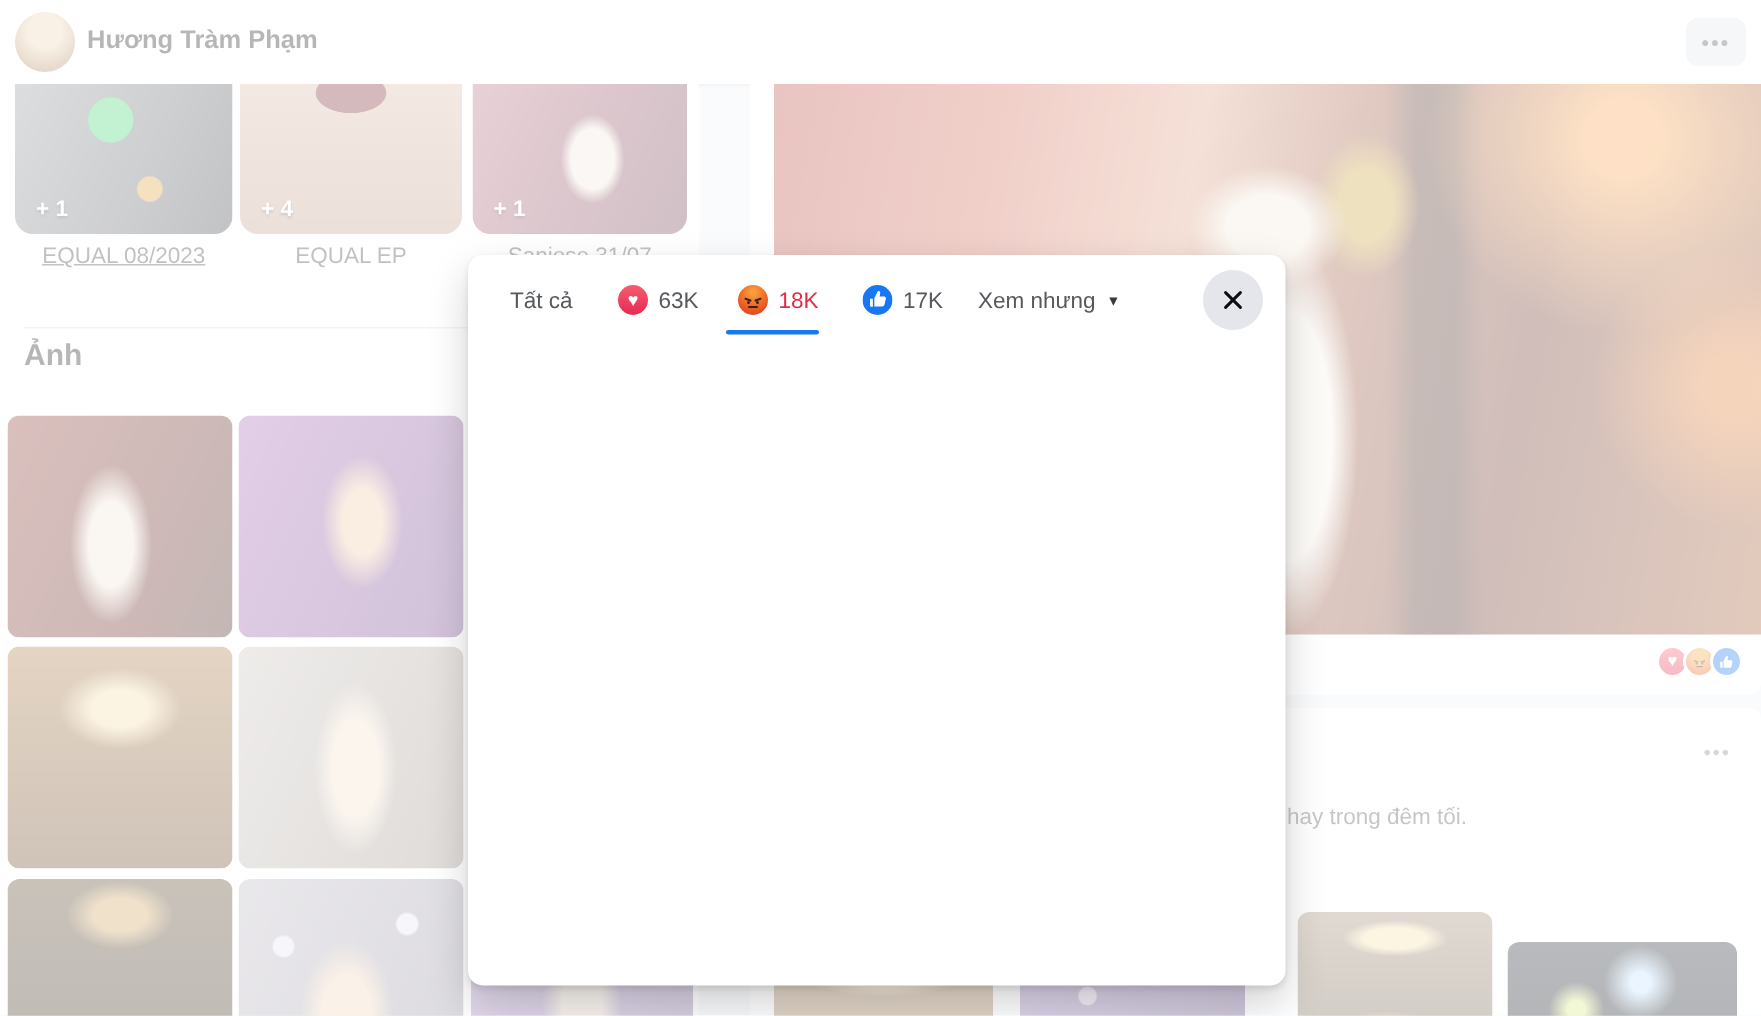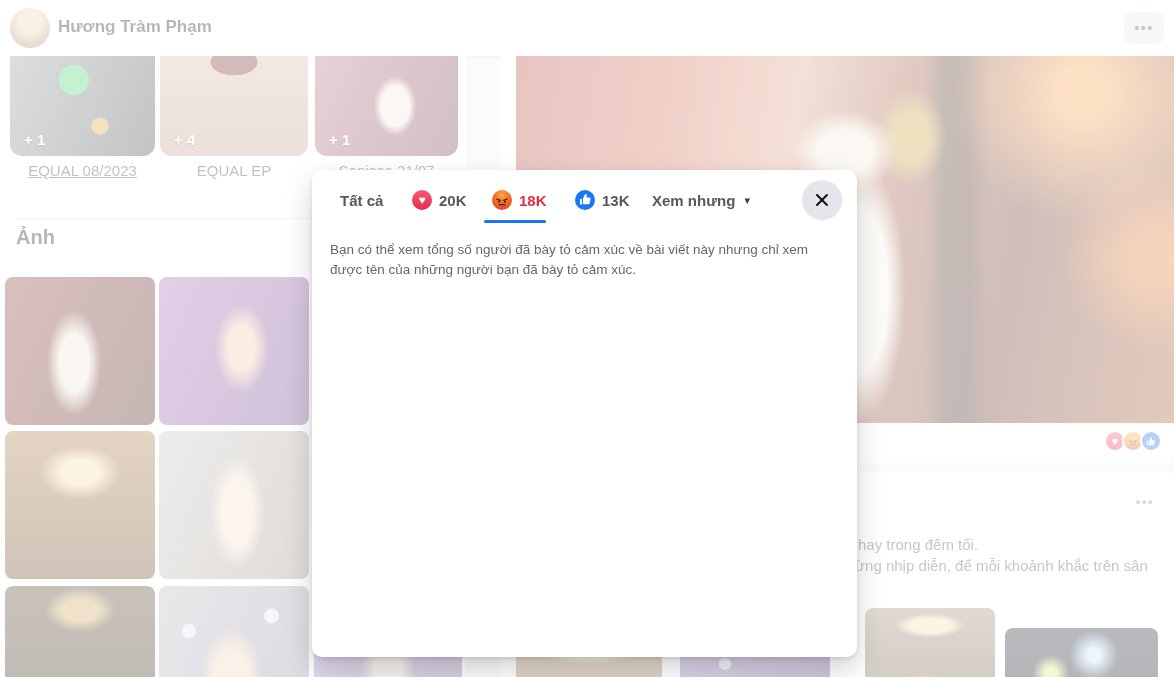--- a/index.html
+++ b/index.html
@@ -95,21 +95,21 @@
       radial-gradient(circle at 58% 45%,#bfe0ff 0 7%,rgba(191,224,255,0) 26%),
       radial-gradient(circle at 30% 75%,#d9e87a 0 5%,rgba(217,232,122,0) 16%),
       linear-gradient(#242b34,#121720);}
   
   .overlay{position:absolute;inset:0;background:rgba(255,255,255,.68);z-index:2;}
   
   .modal{position:absolute;left:312px;top:170px;width:545px;height:487px;background:#fff;
          border-radius:10px;z-index:3;
          box-shadow:0 12px 28px rgba(0,0,0,.18),0 2px 4px rgba(0,0,0,.1);}
   .tab{position:absolute;top:16px;height:28px;display:flex;align-items:center;gap:7px;
-       font-size:15px;font-weight:bold;color:#55585d;cursor:pointer;}
+       font-size:15px;font-weight:normal;color:#55585d;cursor:pointer;}
   .tab-all{left:28px;} .tab-love{left:100px;} .tab-angry{left:180px;}
   .tab-like{left:263px;} .tab-more{left:340px;}
   .tab-angry .tab-count{color:var(--active-red,#e02c44);text-align:center;}
   .reaction-icon{width:20px;height:20px;border-radius:50%;display:flex;align-items:center;justify-content:center;flex:none;}
   .icon-love{background:linear-gradient(#f75c6f,#e32c52);color:#fff;font-size:12px;line-height:1;}
   .caret{font-size:11px;color:#36393d;margin-left:2px;}
   .active-underline{position:absolute;left:172px;top:50px;width:62px;height:3px;border-radius:3px;
        background:var(--accent-blue,#1877f2);}
   .close-btn{position:absolute;right:15px;top:10px;width:40px;height:40px;border-radius:50%;
        background:#e4e6eb;display:flex;align-items:center;justify-content:center;cursor:pointer;}
@@ -183,38 +183,37 @@
         </svg>
       </div>
     </div>
   </div>
 
   <div class="post-card post2">
     <div class="post2-more">
       <span>•••</span>
     </div>
     <div class="post2-line p2l1">hay trong đêm tối.</div>
-    <div class="post2-line p2l2">ừng nhịp diễn, để mỗi khoảnh khắc trên sân</div>
     <div class="ph2 ph2c"></div>
     <div class="ph2 ph2d"></div>
     <div class="ph2 ph2a"></div>
     <div class="ph2 ph2b"></div>
   </div>
 
   <div class="overlay"></div>
 
   <div class="modal">
     <div class="tab tab-all">
       <span>Tất cả</span>
     </div>
     <div class="tab tab-love">
       <span class="reaction-icon icon-love">
           <span>♥</span>
         </span>
-      <span class="tab-count">20K</span>
+      <span class="tab-count">63K</span>
     </div>
     <div class="tab tab-angry">
       <span class="reaction-icon">
         <svg width="20" height="20" viewBox="0 0 20 20" aria-hidden="true">
           <circle cx="10" cy="10" r="10" fill="url(#agrad)"></circle>
           <path d="M5 9.2 8.3 10.4" stroke="#42200d" stroke-width="1.4" stroke-linecap="round"></path>
           <path d="M15 9.2 11.7 10.4" stroke="#42200d" stroke-width="1.4" stroke-linecap="round"></path>
           <circle cx="7" cy="11.7" r="1" fill="#42200d"></circle>
           <circle cx="13" cy="11.7" r="1" fill="#42200d"></circle>
           <path d="M7.3 14.7h5.4" stroke="#42200d" stroke-width="1.3" stroke-linecap="round"></path>
@@ -222,28 +221,27 @@
       </span>
       <span class="tab-count">18K</span>
     </div>
     <div class="tab tab-like">
       <span class="reaction-icon">
         <svg width="20" height="20" viewBox="0 0 20 20" aria-hidden="true">
           <circle cx="10" cy="10" r="10" fill="#1877f2"></circle>
           <path fill="#fff" d="M5 9.1h1.9v5.4H5.6c-.35 0-.6-.3-.6-.6V9.1zm2.9-.5 2.1-4c.15-.35.45-.55.8-.55.65 0 1.1.55 1 1.2L11.4 7.6h3.1c.75 0 1.3.7 1.1 1.4l-.9 4c-.15.75-.8 1.3-1.55 1.3H7.9V8.6z"></path>
         </svg>
       </span>
-      <span class="tab-count">13K</span>
+      <span class="tab-count">17K</span>
     </div>
     <div class="tab tab-more">
       <span>Xem nhưng</span>
       <span class="caret">▾</span>
     </div>
     <div class="active-underline"></div>
     <div class="close-btn">
       <svg width="18" height="18" viewBox="0 0 20 20">
         <path d="M4.5 4.5 15.5 15.5 M15.5 4.5 4.5 15.5" stroke="#0b0d10" stroke-width="2.2" stroke-linecap="round"></path>
       </svg>
     </div>
-    <div class="modal-desc">Bạn có thể xem tổng số người đã bày tỏ cảm xúc về bài viết này nhưng chỉ xem được tên của những người bạn đã bày tỏ cảm xúc.</div>
   </div>
 
 </div>
 
 </body></html>

